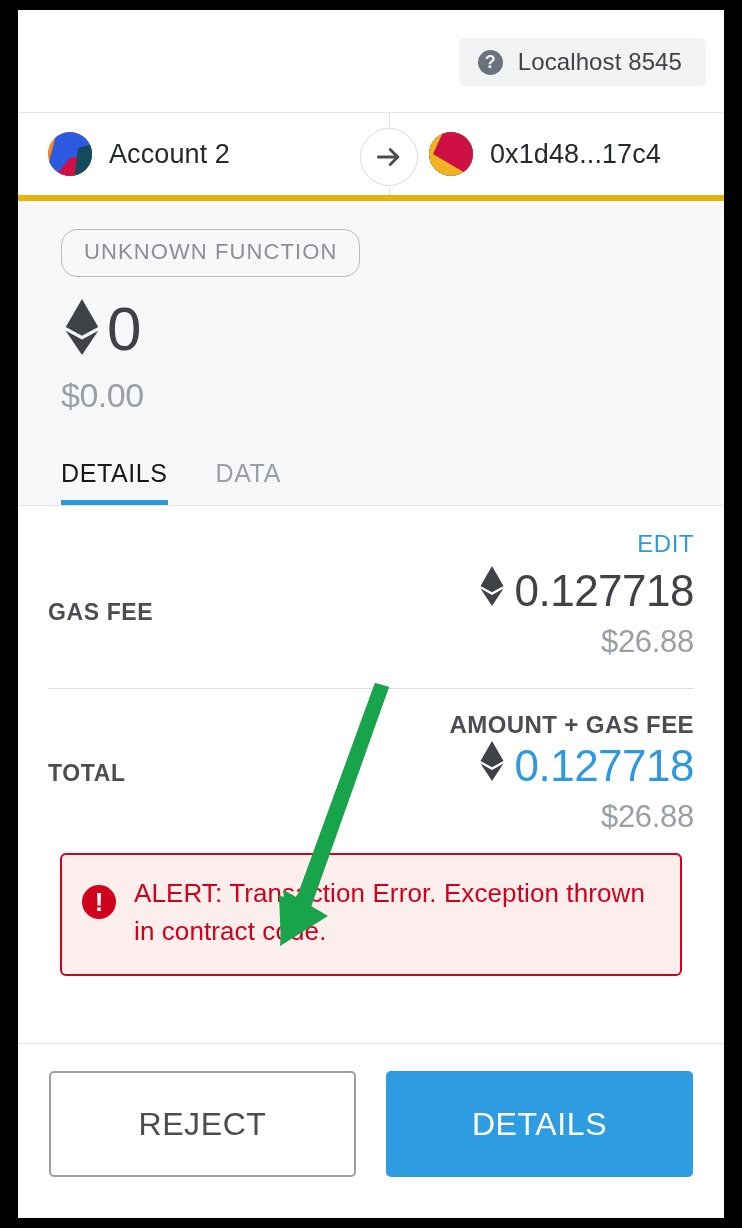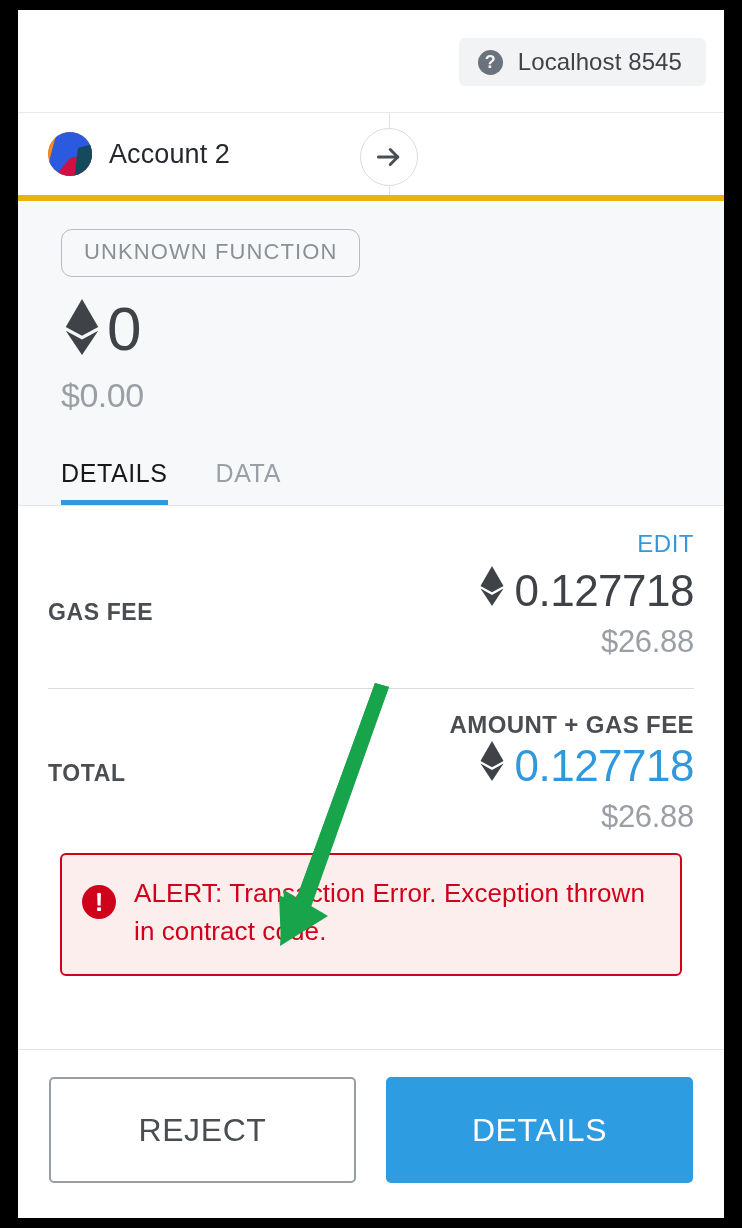--- a/index.html
+++ b/index.html
@@ -138,21 +138,21 @@
   .summary {
     background: #f7f8f9;
     padding: 28px 0 0 0;
     border-bottom: 1px solid #e3e6e8;
   }
   .fn-pill {
     display: inline-block;
     margin-left: 43px;
     padding: 9px 22px 11px 22px;
     border: 1px solid #b6bcc2;
-    border-radius: 11px;
+    border-radius: 16px;
     color: #8b9096;
     font-size: 22px;
     letter-spacing: 1.1px;
     background: transparent;
   }
   .amount-row {
     display: flex;
     align-items: center;
     margin: 19px 0 0 43px;
     gap: 4px;
@@ -276,21 +276,21 @@
     color: #d0021b;
     font-size: 26px;
     line-height: 1.45;
     letter-spacing: 0.1px;
   }
 
   
   .footer {
     position: absolute;
     left: 0;
-    bottom: 8px;
+    bottom: 14px;
     width: 706px;
     height: 161px;
     background: #ffffff;
     border-top: 1px solid #dfe3e6;
     display: flex;
     align-items: center;
     gap: 30px;
     padding: 0 31px;
     box-sizing: border-box;
     z-index: 5;
@@ -358,20 +358,31 @@
 
       <div class="divider-v top"></div>
       <div class="divider-v bot"></div>
       <div class="arrow-circle">
         <svg width="30" height="30" viewBox="0 0 24 24" fill="none" stroke="#4a4e53" stroke-width="2.4" stroke-linecap="round" stroke-linejoin="round">
           <line x1="3.5" y1="12" x2="19" y2="12"></line>
           <polyline points="13,6 19,12 13,18"></polyline>
         </svg>
       </div>
 
+      <div class="party recipient" style="padding-left:86px">
+        <span class="jazz">
+          <svg width="44" height="44" viewBox="0 0 44 44">
+            <circle cx="22" cy="22" r="22" fill="#134a5e"></circle>
+            <polygon points="-4,-4 48,-4 48,48 -4,48" fill="#134a5e"></polygon>
+            <polygon points="-2,-2 42,-2 46,46 -2,46" fill="#f0b323"></polygon>
+            <polygon points="16,-4 48,-4 48,48 4,22" fill="#cf1045"></polygon>
+          </svg>
+        </span>
+        <span class="party-name">0x1d48...17c4</span>
+      </div>
     </div>
 
     <div class="summary">
       <div class="fn-pill">UNKNOWN FUNCTION</div>
 
       <div class="amount-row">
         <span>
           <svg width="42" height="62" viewBox="0 0 26 42">
             <polygon points="13,2 24,21 13,27 2,21" fill="#3f4247"></polygon>
             <polygon points="2,23.5 13,29.5 24,23.5 13,40" fill="#3f4247"></polygon>

